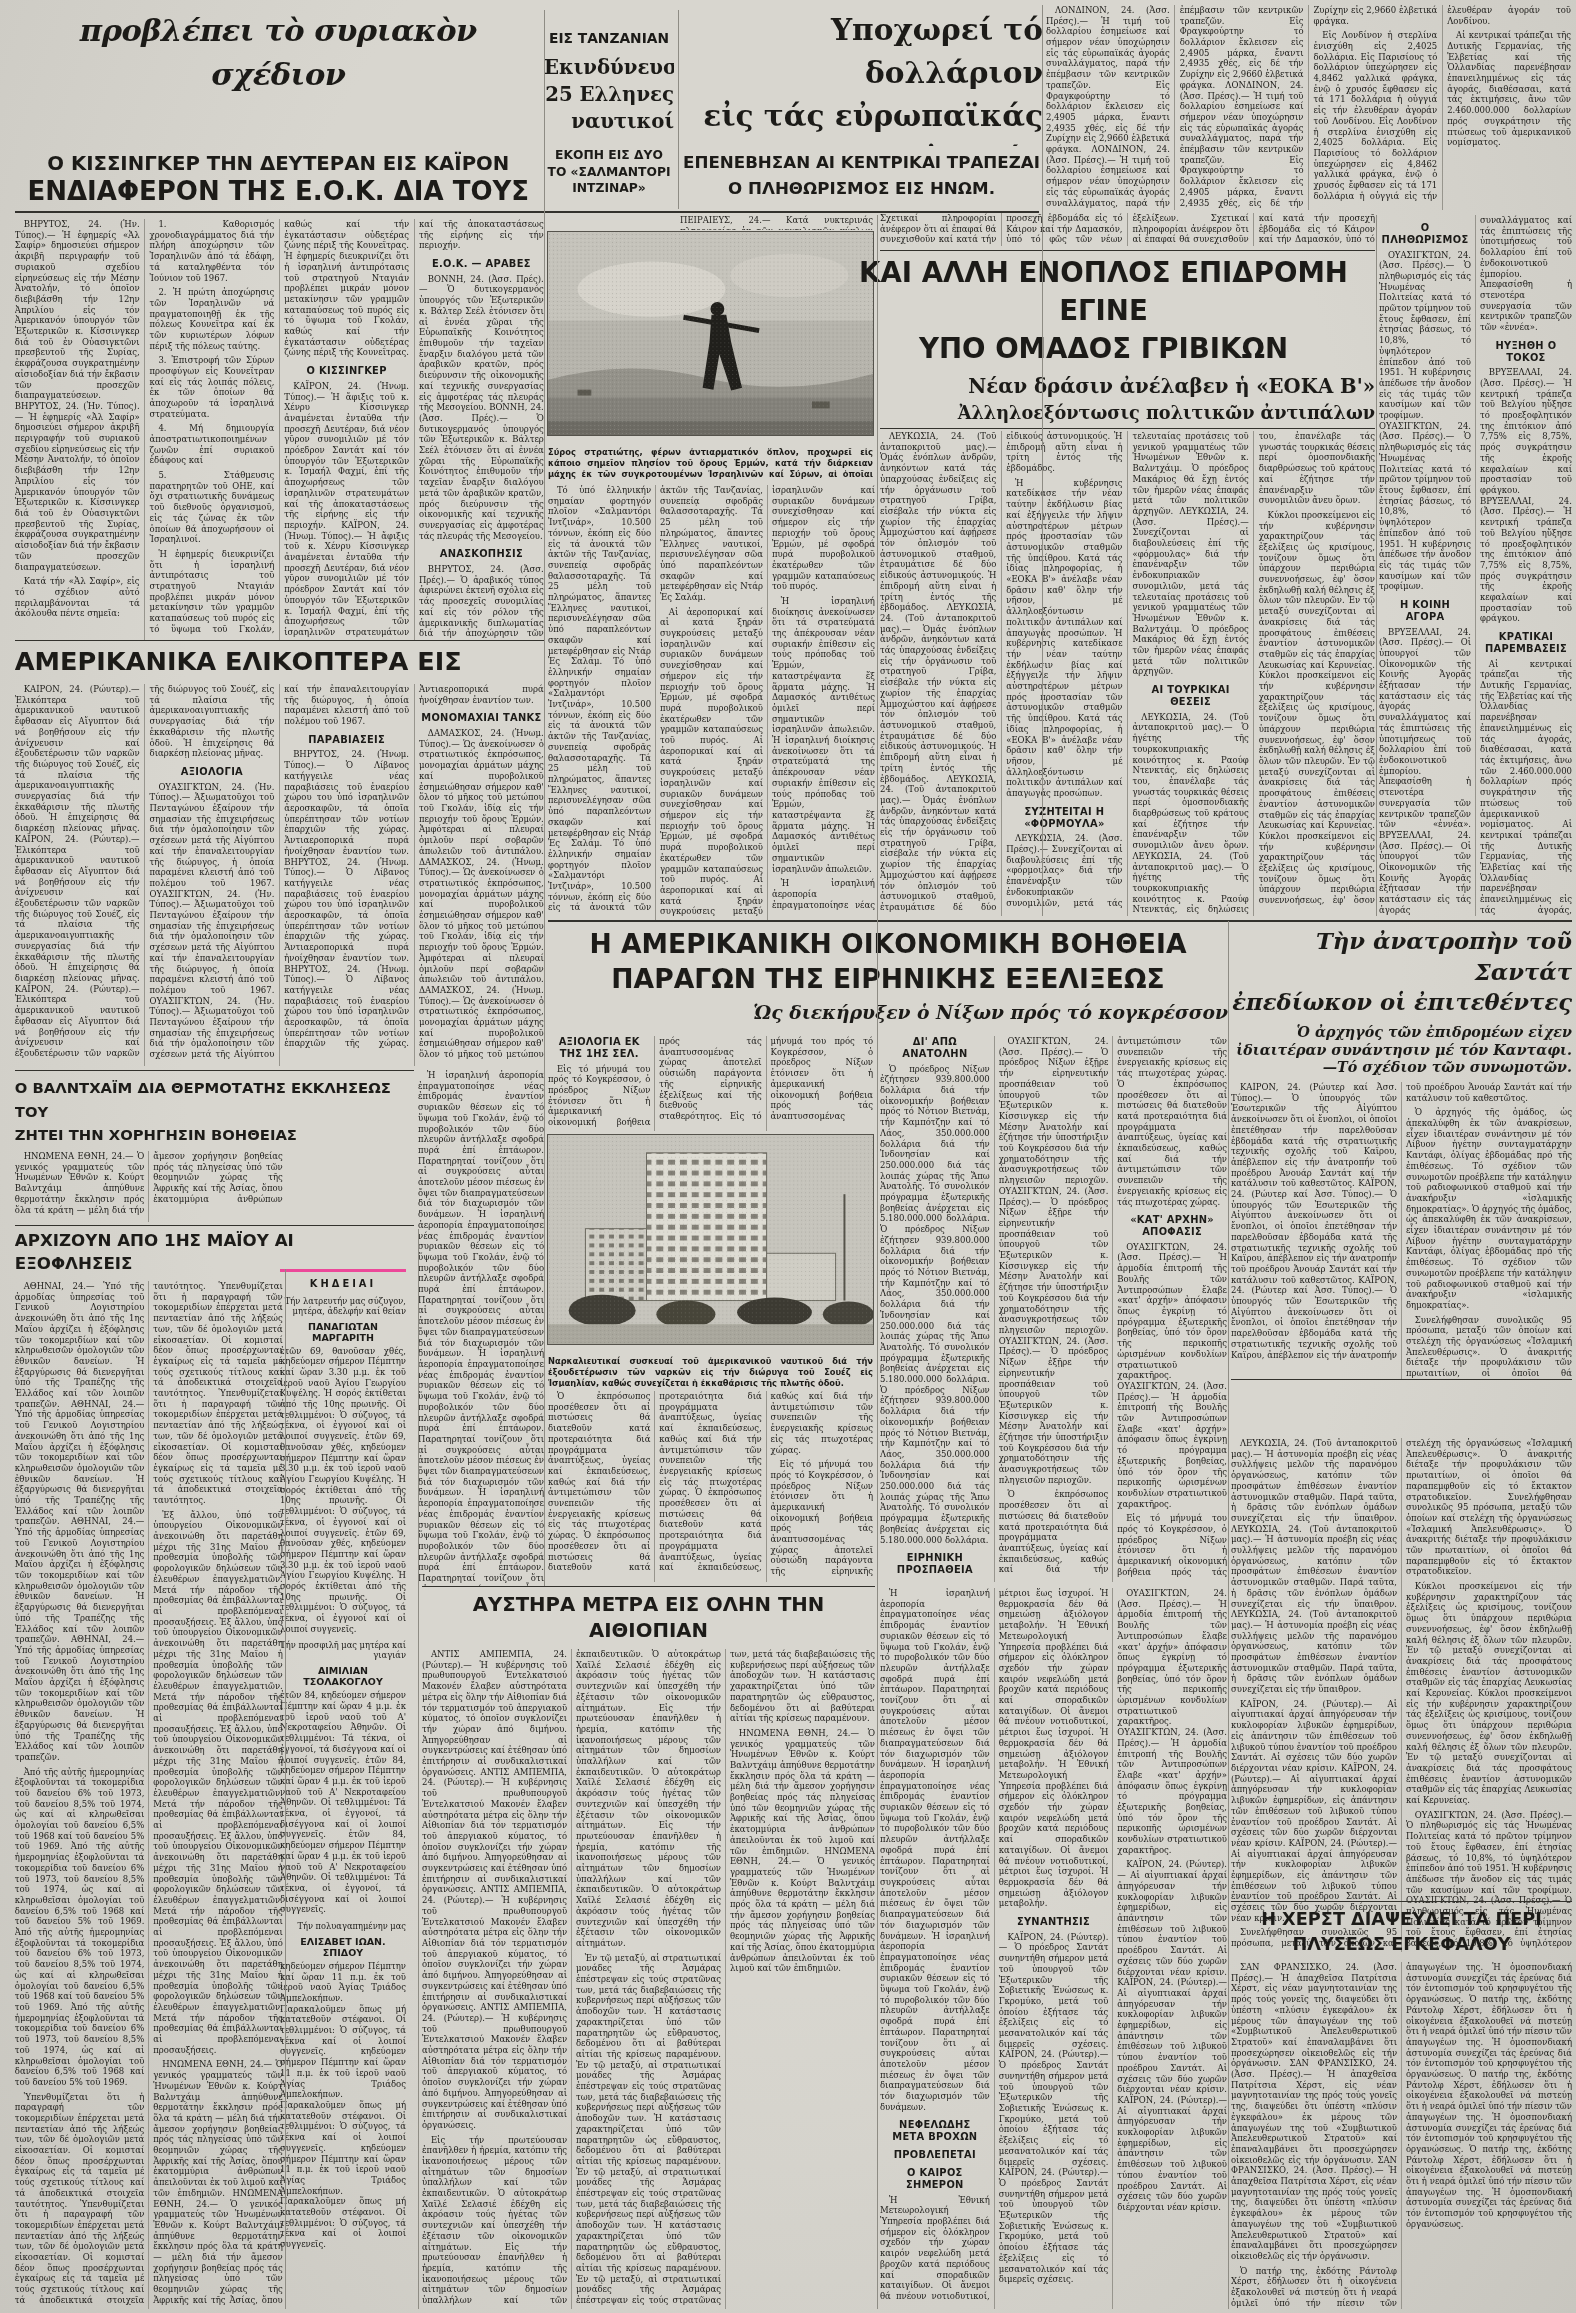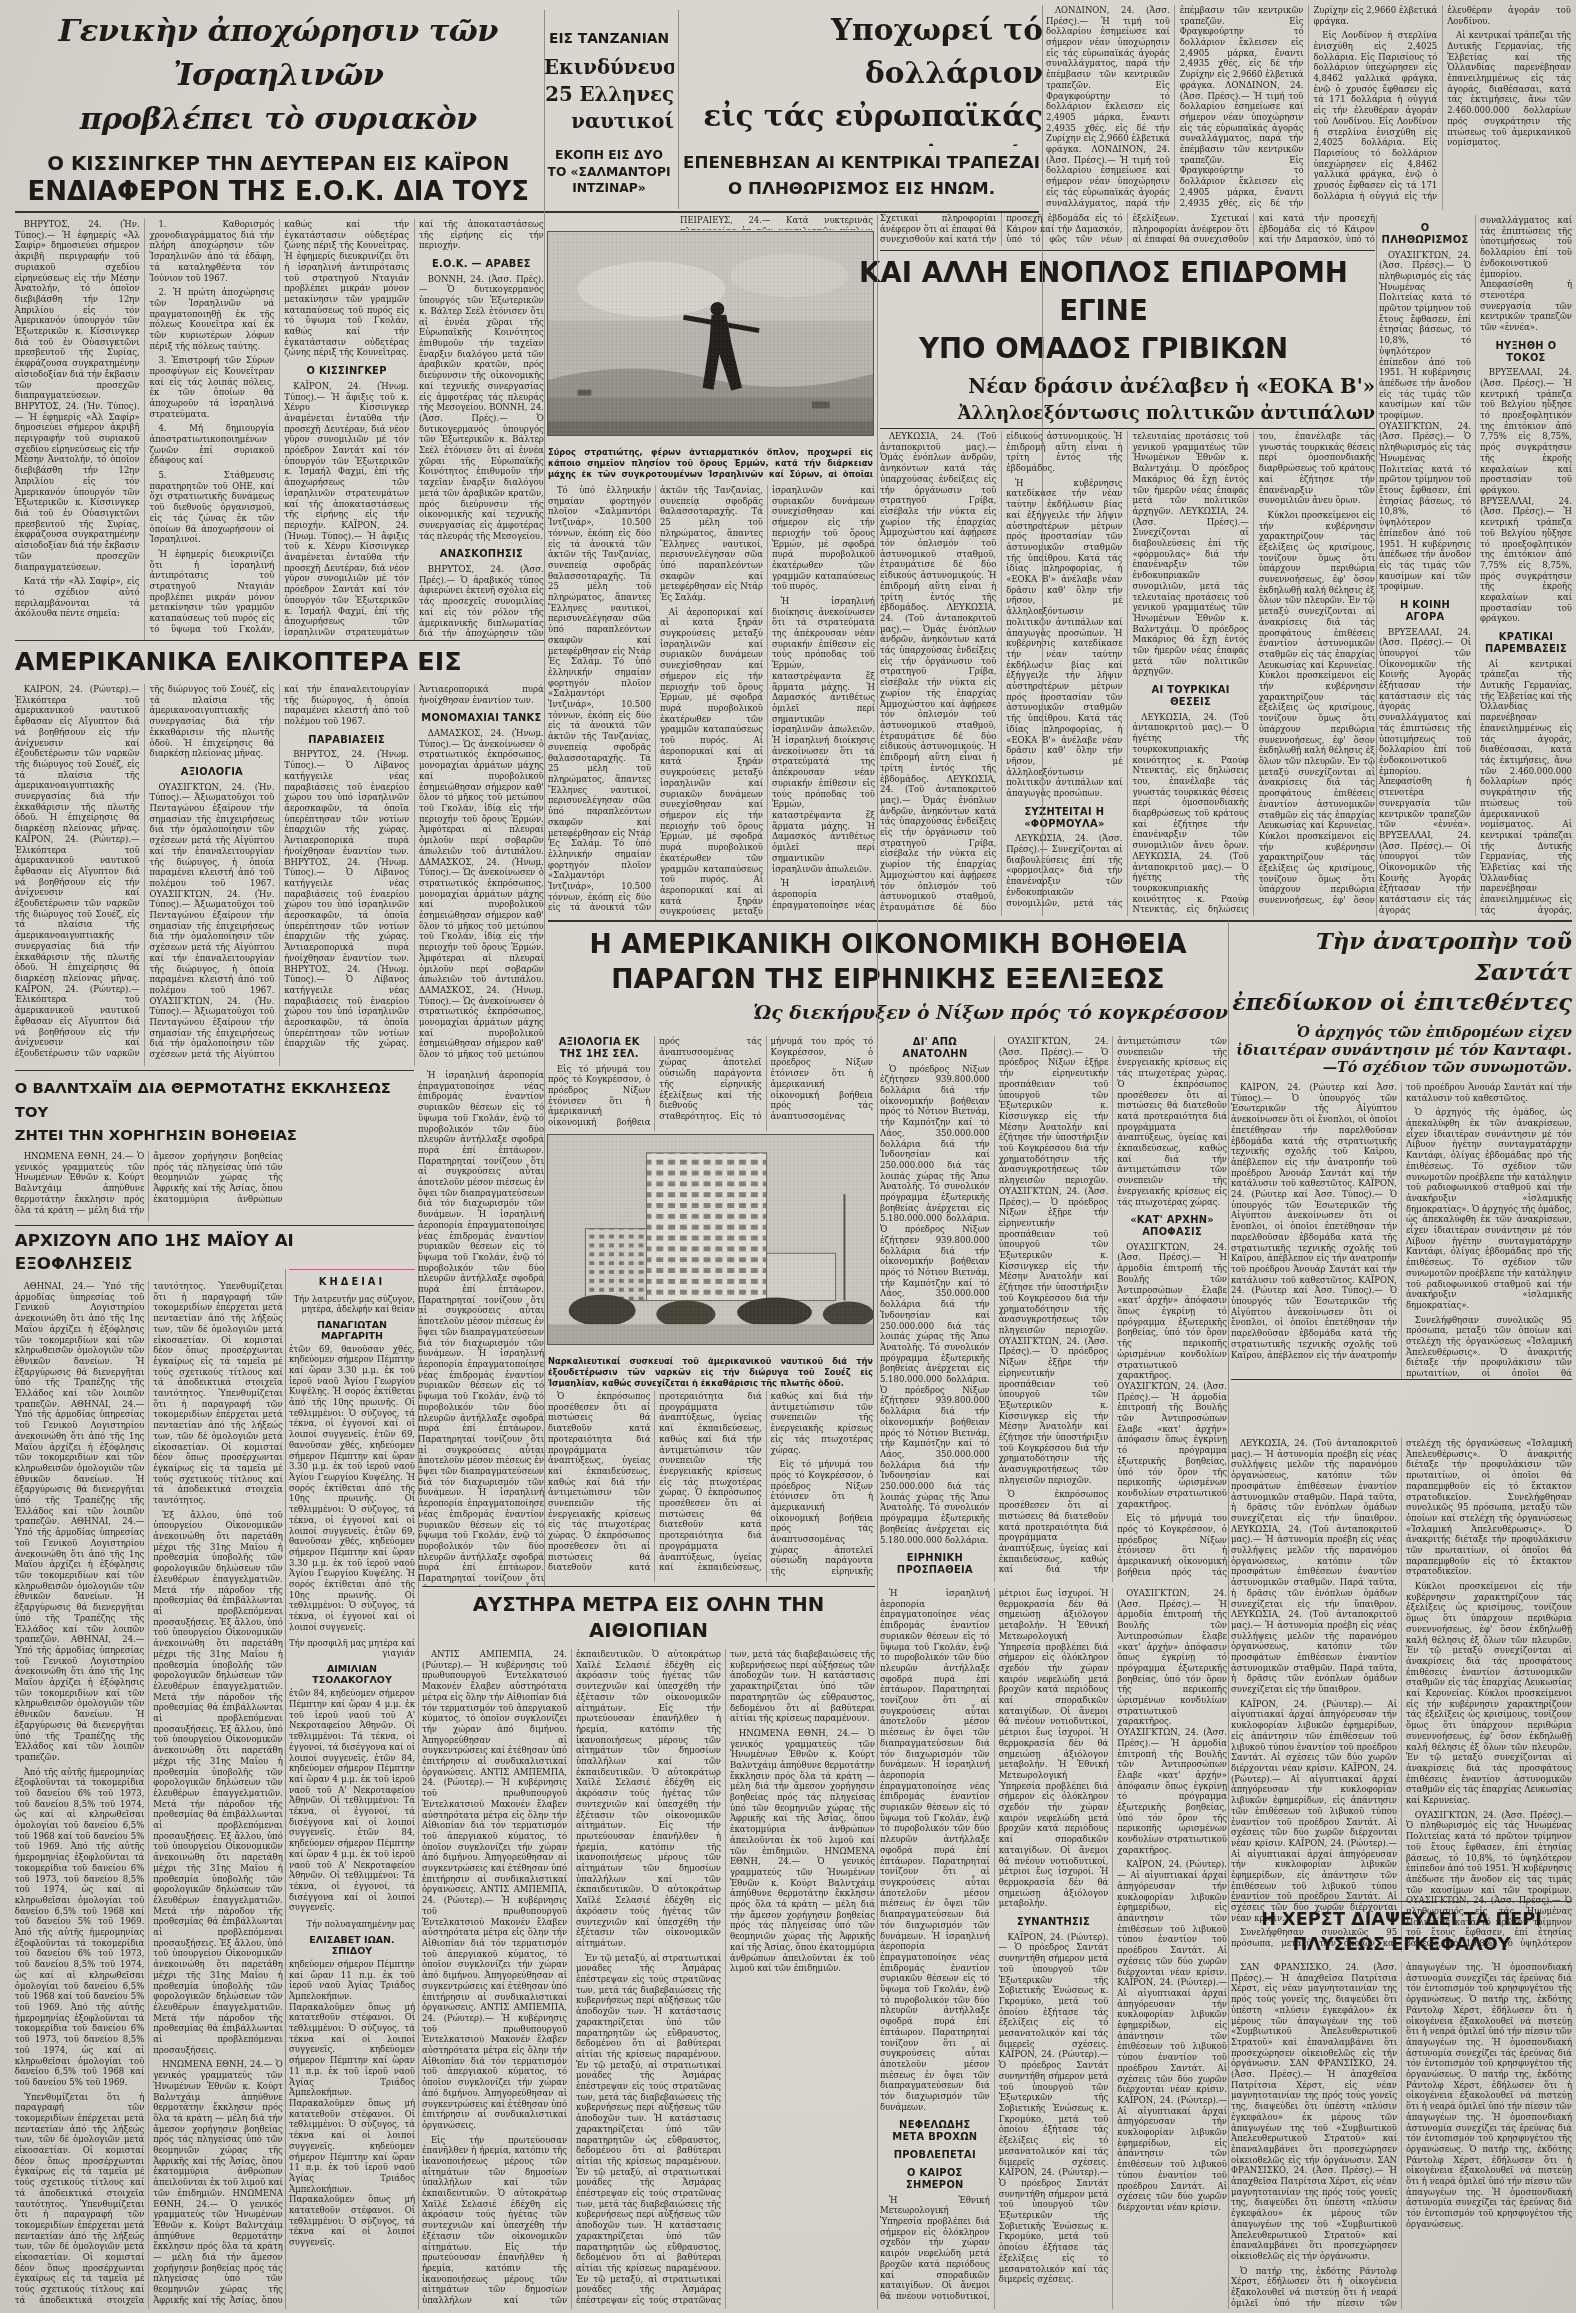--- a/index.html
+++ b/index.html
@@ -25,21 +25,20 @@
   .vrule{position:absolute;background:#8e8c84;width:1px}
   .photo{position:absolute;outline:1px solid #55534c;background:#b9b7af}
   .kideia-name{font-family:"DejaVu Sans",sans-serif;font-weight:700;font-size:9.5px;
       text-align:center;margin:4.9px 0 3px;text-indent:0}
   .kideia-intro{font-size:8.3px;text-align:right;margin:5.9px 0 0;text-indent:0}
 </style>
 </head>
 <body>
 
 <div class="abs" style="left:14.8px;top:7.9px;width:527px;height:138px">
-  <div class="hl-left">Γενικὴν ἀποχώρησιν τῶν Ἰσραηλινῶν</div>
   <div class="hl-left">προβλέπει τὸ συριακὸν σχέδιον</div>
 
 </div>
 <div class="abs" style="left:14.8px;top:150px;width:527px;height:57px">
   <div class="hl-sans" style="font-size:19.7px;line-height:27.6px">Ο ΚΙΣΣΙΝΓΚΕΡ ΤΗΝ ΔΕΥΤΕΡΑΝ ΕΙΣ ΚΑΪΡΟΝ</div>
   <div class="hl-sans" style="font-size:26px;line-height:27.6px">ΕΝΔΙΑΦΕΡΟΝ ΤΗΣ Ε.Ο.Κ. ΔΙΑ ΤΟΥΣ ΑΡΑΒΑΣ</div>
 </div>
 
 <div class="abs" style="left:14.8px;top:219px;width:529px;height:422px">
   <div class="cols4">
@@ -302,21 +301,21 @@
 <div class="abs" style="left:14.8px;top:1281px;width:268px;height:1028px">
   <div class="cols2">
     <p class="b">ΑΘΗΝΑΙ, 24.— Ὑπό τῆς ἁρμοδίας ὑπηρεσίας τοῦ Γενικοῦ Λογιστηρίου ἀνεκοινώθη ὅτι ἀπό τῆς 1ης Μαΐου ἀρχίζει ἡ ἐξόφλησις τῶν τοκομεριδίων καί τῶν κληρωθεισῶν ὁμολογιῶν τῶν ἐθνικῶν δανείων. Ἡ ἐξαργύρωσις θά διενεργῆται ὑπό τῆς Τραπέζης τῆς Ἑλλάδος καί τῶν λοιπῶν τραπεζῶν. ΑΘΗΝΑΙ, 24.— Ὑπό τῆς ἁρμοδίας ὑπηρεσίας τοῦ Γενικοῦ Λογιστηρίου ἀνεκοινώθη ὅτι ἀπό τῆς 1ης Μαΐου ἀρχίζει ἡ ἐξόφλησις τῶν τοκομεριδίων καί τῶν κληρωθεισῶν ὁμολογιῶν τῶν ἐθνικῶν δανείων. Ἡ ἐξαργύρωσις θά διενεργῆται ὑπό τῆς Τραπέζης τῆς Ἑλλάδος καί τῶν λοιπῶν τραπεζῶν. ΑΘΗΝΑΙ, 24.— Ὑπό τῆς ἁρμοδίας ὑπηρεσίας τοῦ Γενικοῦ Λογιστηρίου ἀνεκοινώθη ὅτι ἀπό τῆς 1ης Μαΐου ἀρχίζει ἡ ἐξόφλησις τῶν τοκομεριδίων καί τῶν κληρωθεισῶν ὁμολογιῶν τῶν ἐθνικῶν δανείων. Ἡ ἐξαργύρωσις θά διενεργῆται ὑπό τῆς Τραπέζης τῆς Ἑλλάδος καί τῶν λοιπῶν τραπεζῶν. ΑΘΗΝΑΙ, 24.— Ὑπό τῆς ἁρμοδίας ὑπηρεσίας τοῦ Γενικοῦ Λογιστηρίου ἀνεκοινώθη ὅτι ἀπό τῆς 1ης Μαΐου ἀρχίζει ἡ ἐξόφλησις τῶν τοκομεριδίων καί τῶν κληρωθεισῶν ὁμολογιῶν τῶν ἐθνικῶν δανείων. Ἡ ἐξαργύρωσις θά διενεργῆται ὑπό τῆς Τραπέζης τῆς Ἑλλάδος καί τῶν λοιπῶν τραπεζῶν.</p>
     <p class="b">Ἀπό τῆς αὐτῆς ἡμερομηνίας ἐξοφλοῦνται τά τοκομερίδια τοῦ δανείου 6% τοῦ 1973, τοῦ δανείου 8,5% τοῦ 1974, ὡς καί αἱ κληρωθεῖσαι ὁμολογίαι τοῦ δανείου 6,5% τοῦ 1968 καί τοῦ δανείου 5% τοῦ 1969. Ἀπό τῆς αὐτῆς ἡμερομηνίας ἐξοφλοῦνται τά τοκομερίδια τοῦ δανείου 6% τοῦ 1973, τοῦ δανείου 8,5% τοῦ 1974, ὡς καί αἱ κληρωθεῖσαι ὁμολογίαι τοῦ δανείου 6,5% τοῦ 1968 καί τοῦ δανείου 5% τοῦ 1969. Ἀπό τῆς αὐτῆς ἡμερομηνίας ἐξοφλοῦνται τά τοκομερίδια τοῦ δανείου 6% τοῦ 1973, τοῦ δανείου 8,5% τοῦ 1974, ὡς καί αἱ κληρωθεῖσαι ὁμολογίαι τοῦ δανείου 6,5% τοῦ 1968 καί τοῦ δανείου 5% τοῦ 1969. Ἀπό τῆς αὐτῆς ἡμερομηνίας ἐξοφλοῦνται τά τοκομερίδια τοῦ δανείου 6% τοῦ 1973, τοῦ δανείου 8,5% τοῦ 1974, ὡς καί αἱ κληρωθεῖσαι ὁμολογίαι τοῦ δανείου 6,5% τοῦ 1968 καί τοῦ δανείου 5% τοῦ 1969.</p>
     <p class="b">Ὑπενθυμίζεται ὅτι ἡ παραγραφή τῶν τοκομεριδίων ἐπέρχεται μετά πενταετίαν ἀπό τῆς λήξεώς των, τῶν δέ ὁμολογιῶν μετά εἰκοσαετίαν. Οἱ κομισταί δέον ὅπως προσέρχωνται ἐγκαίρως εἰς τά ταμεῖα μέ τούς σχετικούς τίτλους καί τά ἀποδεικτικά στοιχεῖα ταυτότητος. Ὑπενθυμίζεται ὅτι ἡ παραγραφή τῶν τοκομεριδίων ἐπέρχεται μετά πενταετίαν ἀπό τῆς λήξεώς των, τῶν δέ ὁμολογιῶν μετά εἰκοσαετίαν. Οἱ κομισταί δέον ὅπως προσέρχωνται ἐγκαίρως εἰς τά ταμεῖα μέ τούς σχετικούς τίτλους καί τά ἀποδεικτικά στοιχεῖα ταυτότητος. Ὑπενθυμίζεται ὅτι ἡ παραγραφή τῶν τοκομεριδίων ἐπέρχεται μετά πενταετίαν ἀπό τῆς λήξεώς των, τῶν δέ ὁμολογιῶν μετά εἰκοσαετίαν. Οἱ κομισταί δέον ὅπως προσέρχωνται ἐγκαίρως εἰς τά ταμεῖα μέ τούς σχετικούς τίτλους καί τά ἀποδεικτικά στοιχεῖα ταυτότητος. Ὑπενθυμίζεται ὅτι ἡ παραγραφή τῶν τοκομεριδίων ἐπέρχεται μετά πενταετίαν ἀπό τῆς λήξεώς των, τῶν δέ ὁμολογιῶν μετά εἰκοσαετίαν. Οἱ κομισταί δέον ὅπως προσέρχωνται ἐγκαίρως εἰς τά ταμεῖα μέ τούς σχετικούς τίτλους καί τά ἀποδεικτικά στοιχεῖα ταυτότητος.</p>
     <p class="b">Ἐξ ἄλλου, ὑπό τοῦ ὑπουργείου Οἰκονομικῶν ἀνεκοινώθη ὅτι παρετάθη μέχρι τῆς 31ης Μαΐου ἡ προθεσμία ὑποβολῆς τῶν φορολογικῶν δηλώσεων τῶν ἐλευθέρων ἐπαγγελματιῶν. Μετά τήν πάροδον τῆς προθεσμίας θά ἐπιβάλλωνται αἱ προβλεπόμεναι προσαυξήσεις. Ἐξ ἄλλου, ὑπό τοῦ ὑπουργείου Οἰκονομικῶν ἀνεκοινώθη ὅτι παρετάθη μέχρι τῆς 31ης Μαΐου ἡ προθεσμία ὑποβολῆς τῶν φορολογικῶν δηλώσεων τῶν ἐλευθέρων ἐπαγγελματιῶν. Μετά τήν πάροδον τῆς προθεσμίας θά ἐπιβάλλωνται αἱ προβλεπόμεναι προσαυξήσεις. Ἐξ ἄλλου, ὑπό τοῦ ὑπουργείου Οἰκονομικῶν ἀνεκοινώθη ὅτι παρετάθη μέχρι τῆς 31ης Μαΐου ἡ προθεσμία ὑποβολῆς τῶν φορολογικῶν δηλώσεων τῶν ἐλευθέρων ἐπαγγελματιῶν. Μετά τήν πάροδον τῆς προθεσμίας θά ἐπιβάλλωνται αἱ προβλεπόμεναι προσαυξήσεις. Ἐξ ἄλλου, ὑπό τοῦ ὑπουργείου Οἰκονομικῶν ἀνεκοινώθη ὅτι παρετάθη μέχρι τῆς 31ης Μαΐου ἡ προθεσμία ὑποβολῆς τῶν φορολογικῶν δηλώσεων τῶν ἐλευθέρων ἐπαγγελματιῶν. Μετά τήν πάροδον τῆς προθεσμίας θά ἐπιβάλλωνται αἱ προβλεπόμεναι προσαυξήσεις. Ἐξ ἄλλου, ὑπό τοῦ ὑπουργείου Οἰκονομικῶν ἀνεκοινώθη ὅτι παρετάθη μέχρι τῆς 31ης Μαΐου ἡ προθεσμία ὑποβολῆς τῶν φορολογικῶν δηλώσεων τῶν ἐλευθέρων ἐπαγγελματιῶν. Μετά τήν πάροδον τῆς προθεσμίας θά ἐπιβάλλωνται αἱ προβλεπόμεναι προσαυξήσεις.</p>
     <p class="b">ΗΝΩΜΕΝΑ ΕΘΝΗ, 24.— Ὁ γενικός γραμματεύς τῶν Ἡνωμένων Ἐθνῶν κ. Κούρτ Βαλντχάιμ ἀπηύθυνε θερμοτάτην ἔκκλησιν πρός ὅλα τά κράτη — μέλη διά τήν ἄμεσον χορήγησιν βοηθείας πρός τάς πληγείσας ὑπό τῶν θεομηνιῶν χώρας τῆς Ἀφρικῆς καί τῆς Ἀσίας, ὅπου ἑκατομμύρια ἀνθρώπων ἀπειλοῦνται ἐκ τοῦ λιμοῦ καί τῶν ἐπιδημιῶν. ΗΝΩΜΕΝΑ ΕΘΝΗ, 24.— Ὁ γενικός γραμματεύς τῶν Ἡνωμένων Ἐθνῶν κ. Κούρτ Βαλντχάιμ ἀπηύθυνε θερμοτάτην ἔκκλησιν πρός ὅλα τά κράτη — μέλη διά τήν ἄμεσον χορήγησιν βοηθείας πρός τάς πληγείσας ὑπό τῶν θεομηνιῶν χώρας τῆς Ἀφρικῆς καί τῆς Ἀσίας, ὅπου ἑκατομμύρια ἀνθρώπων ἀπειλοῦνται ἐκ τοῦ λιμοῦ καί τῶν ἐπιδημιῶν.</p>
   </div>
 </div>
 
-<div class="abs" style="left:289px;top:1269px;width:126px;height:1040px;border-top:1px solid #ec4899">
+<div class="abs" style="left:280px;top:1269px;width:126px;height:1040px;border-top:3px solid #ec4899">
   <h5 class="mh" style="margin-top:5.9px;letter-spacing:3px">ΚΗΔΕΙΑΙ</h5>
   <p class="kideia-intro">Τήν λατρευτήν μας σύζυγον, μητέρα, ἀδελφήν καί θείαν</p>
   <div class="kideia-name">ΠΑΝΑΓΙΩΤΑΝ ΜΑΡΓΑΡΙΤΗ</div>
   <p class="b" style="text-indent:0">ἐτῶν 69, θανοῦσαν χθές, κηδεύομεν σήμερον Πέμπτην καί ὥραν 3.30 μ.μ. ἐκ τοῦ ἱεροῦ ναοῦ Ἁγίου Γεωργίου Κυψέλης. Ἡ σορός ἐκτίθεται ἀπό τῆς 10ης πρωινῆς. Οἱ τεθλιμμένοι: Ὁ σύζυγος, τά τέκνα, οἱ ἐγγονοί καί οἱ λοιποί συγγενεῖς. ἐτῶν 69, θανοῦσαν χθές, κηδεύομεν σήμερον Πέμπτην καί ὥραν 3.30 μ.μ. ἐκ τοῦ ἱεροῦ ναοῦ Ἁγίου Γεωργίου Κυψέλης. Ἡ σορός ἐκτίθεται ἀπό τῆς 10ης πρωινῆς. Οἱ τεθλιμμένοι: Ὁ σύζυγος, τά τέκνα, οἱ ἐγγονοί καί οἱ λοιποί συγγενεῖς. ἐτῶν 69, θανοῦσαν χθές, κηδεύομεν σήμερον Πέμπτην καί ὥραν 3.30 μ.μ. ἐκ τοῦ ἱεροῦ ναοῦ Ἁγίου Γεωργίου Κυψέλης. Ἡ σορός ἐκτίθεται ἀπό τῆς 10ης πρωινῆς. Οἱ τεθλιμμένοι: Ὁ σύζυγος, τά τέκνα, οἱ ἐγγονοί καί οἱ λοιποί συγγενεῖς.</p>
   <p class="kideia-intro">Τήν προσφιλῆ μας μητέρα καί γιαγιάν</p>
   <div class="kideia-name">ΑΙΜΙΛΙΑΝ ΤΣΟΛΑΚΟΓΛΟΥ</div>
   <p class="b" style="text-indent:0">ἐτῶν 84, κηδεύομεν σήμερον Πέμπτην καί ὥραν 4 μ.μ. ἐκ τοῦ ἱεροῦ ναοῦ τοῦ Α' Νεκροταφείου Ἀθηνῶν. Οἱ τεθλιμμένοι: Τά τέκνα, οἱ ἐγγονοί, τά δισέγγονα καί οἱ λοιποί συγγενεῖς. ἐτῶν 84, κηδεύομεν σήμερον Πέμπτην καί ὥραν 4 μ.μ. ἐκ τοῦ ἱεροῦ ναοῦ τοῦ Α' Νεκροταφείου Ἀθηνῶν. Οἱ τεθλιμμένοι: Τά τέκνα, οἱ ἐγγονοί, τά δισέγγονα καί οἱ λοιποί συγγενεῖς. ἐτῶν 84, κηδεύομεν σήμερον Πέμπτην καί ὥραν 4 μ.μ. ἐκ τοῦ ἱεροῦ ναοῦ τοῦ Α' Νεκροταφείου Ἀθηνῶν. Οἱ τεθλιμμένοι: Τά τέκνα, οἱ ἐγγονοί, τά δισέγγονα καί οἱ λοιποί συγγενεῖς.</p>
   <p class="kideia-intro">Τήν πολυαγαπημένην μας</p>
   <div class="kideia-name">ΕΛΙΣΑΒΕΤ ΙΩΑΝ. ΣΠΙΔΟΥ</div>
   <p class="b" style="text-indent:0">κηδεύομεν σήμερον Πέμπτην καί ὥραν 11 π.μ. ἐκ τοῦ ἱεροῦ ναοῦ Ἁγίας Τριάδος Ἀμπελοκήπων. Παρακαλοῦμεν ὅπως μή κατατεθοῦν στέφανοι. Οἱ τεθλιμμένοι: Ὁ σύζυγος, τά τέκνα καί οἱ λοιποί συγγενεῖς. κηδεύομεν σήμερον Πέμπτην καί ὥραν 11 π.μ. ἐκ τοῦ ἱεροῦ ναοῦ Ἁγίας Τριάδος Ἀμπελοκήπων. Παρακαλοῦμεν ὅπως μή κατατεθοῦν στέφανοι. Οἱ τεθλιμμένοι: Ὁ σύζυγος, τά τέκνα καί οἱ λοιποί συγγενεῖς. κηδεύομεν σήμερον Πέμπτην καί ὥραν 11 π.μ. ἐκ τοῦ ἱεροῦ ναοῦ Ἁγίας Τριάδος Ἀμπελοκήπων. Παρακαλοῦμεν ὅπως μή κατατεθοῦν στέφανοι. Οἱ τεθλιμμένοι: Ὁ σύζυγος, τά τέκνα καί οἱ λοιποί συγγενεῖς.</p>

